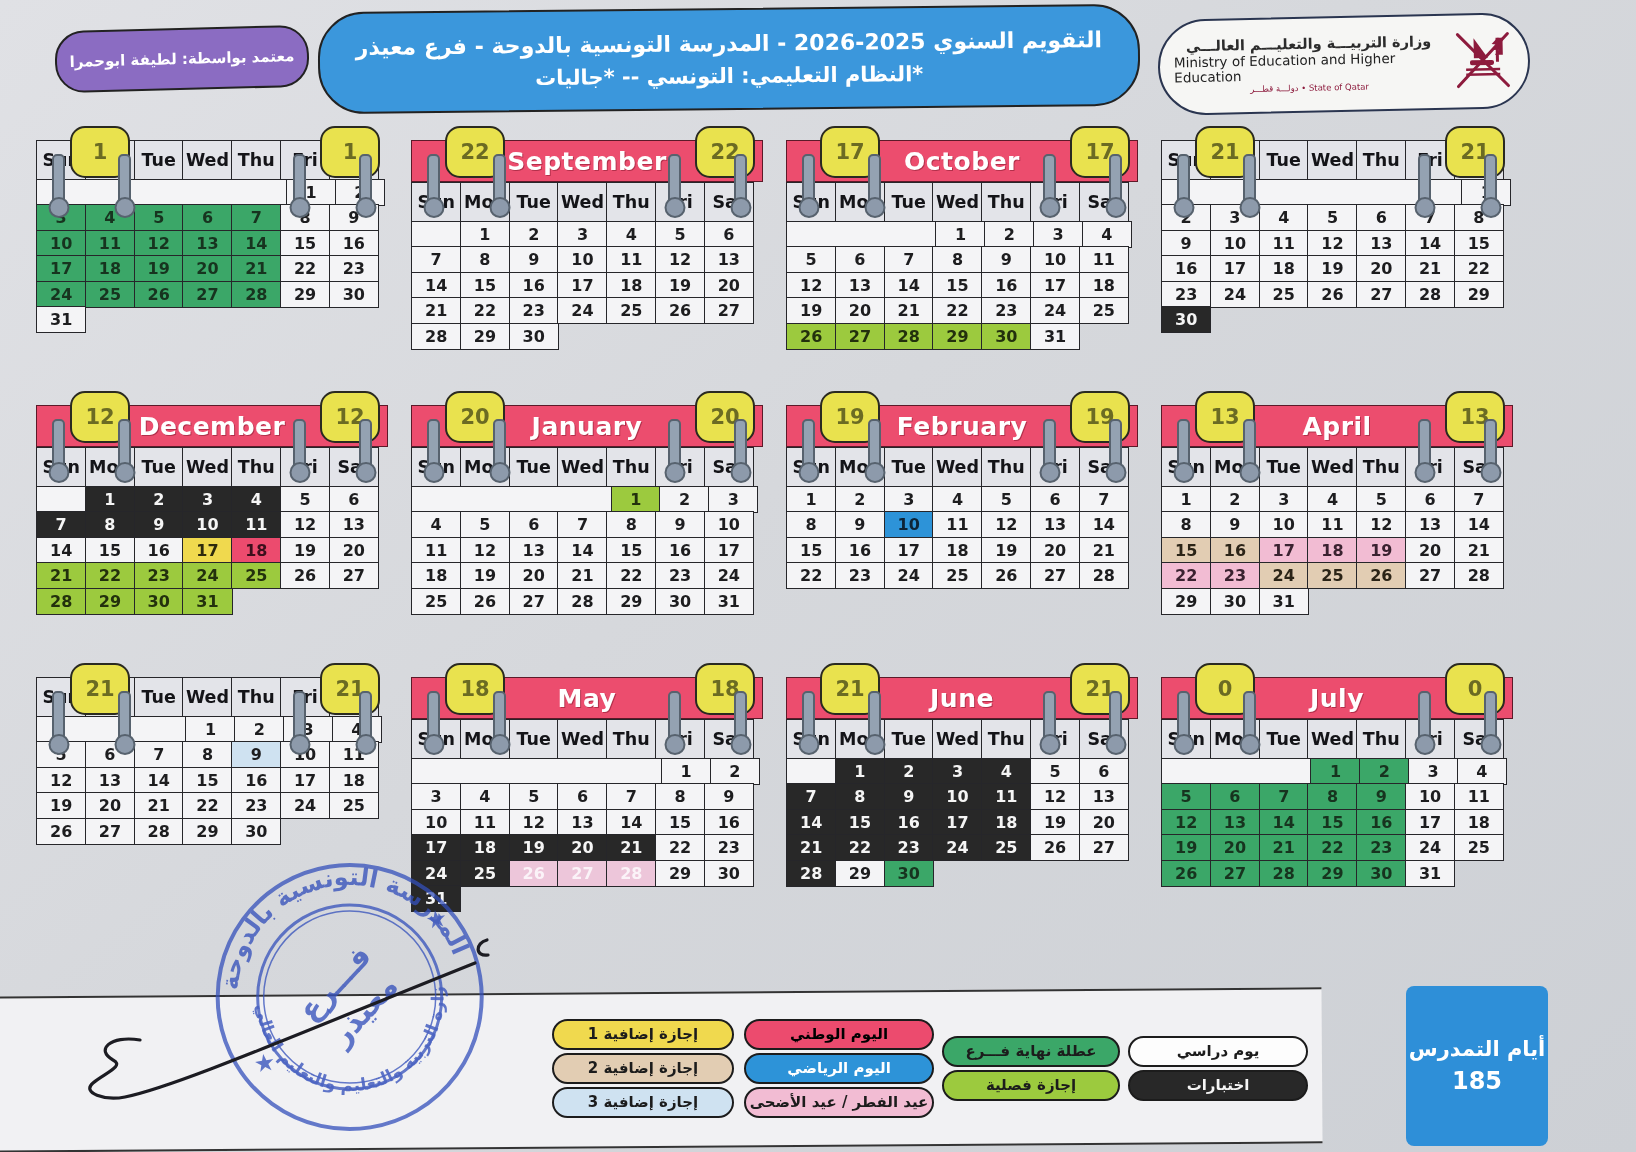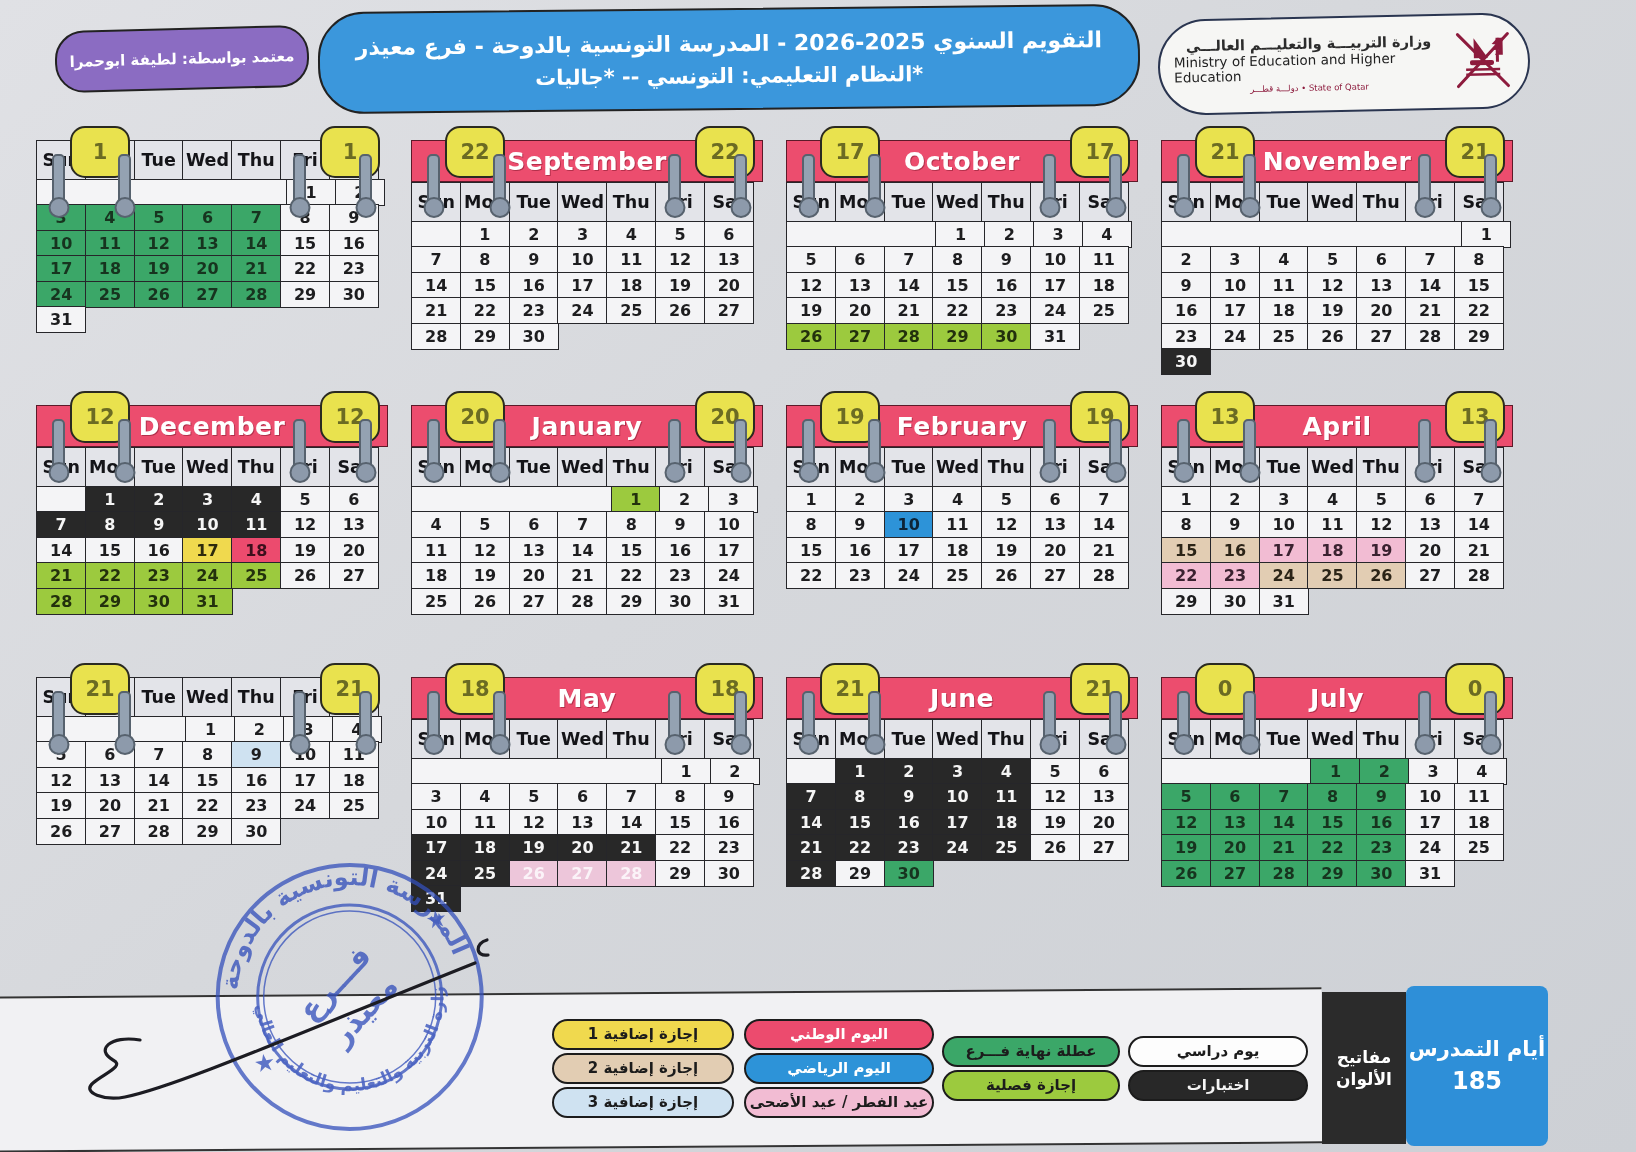--- a/index.html
+++ b/index.html
@@ -284,23 +284,20 @@
           <div class="cell" style="background: rgb(156, 202, 62); color: rgb(35, 49, 13);">26</div>
           <div class="cell" style="background: rgb(156, 202, 62); color: rgb(35, 49, 13);">27</div>
           <div class="cell" style="background: rgb(156, 202, 62); color: rgb(35, 49, 13);">28</div>
           <div class="cell" style="background: rgb(156, 202, 62); color: rgb(35, 49, 13);">29</div>
           <div class="cell" style="background: rgb(156, 202, 62); color: rgb(35, 49, 13);">30</div>
           <div class="cell" style="background: rgb(244, 244, 246); color: rgb(29, 29, 31);">31</div>
           <div class="cell trail" style="width: calc(14.2857%);"></div>
         </div>
       </div>
       <div class="month">
-        <div class="mh">
-          <span>November</span>
-        </div>
         <div class="badge bl">21</div>
         <div class="badge br">21</div>
         <div class="pin p1"></div>
         <div class="pin p2"></div>
         <div class="pin p3"></div>
         <div class="pin p4"></div>
         <div class="wdr">
           <div class="wd">Sun</div>
           <div class="wd">Mon</div>
           <div class="wd">Tue</div>
@@ -849,38 +846,34 @@
     </div>
 
   <div class="strip"></div>
   <div id="legend">
       <div class="lgroup" style="left: 552px; width: 182px; top: 992px;">
         <div class="pill" style="background: rgb(240, 217, 78); color: rgb(28, 28, 28);">إجازة إضافية 1</div>
         <div class="pill" style="background: rgb(226, 205, 179); color: rgb(28, 28, 28);">إجازة إضافية 2</div>
         <div class="pill" style="background: rgb(207, 226, 241); color: rgb(28, 28, 28);">إجازة إضافية 3</div>
       </div>
       <div class="lgroup" style="left: 744px; width: 190px; top: 992px;">
-        <div class="pill" style="background: rgb(236, 75, 110); color: #ffffff;">اليوم الوطني</div>
+        <div class="pill" style="background: rgb(236, 75, 110); color: #000000;">اليوم الوطني</div>
         <div class="pill" style="background: rgb(45, 147, 216); color: rgb(255, 255, 255);">اليوم الرياضي</div>
         <div class="pill" style="background: rgb(242, 188, 211); color: rgb(28, 28, 28);">عيد الفطر / عيد الأضحى</div>
       </div>
       <div class="lgroup" style="left: 942px; width: 178px; top: 992px;">
         <div class="pill" style="background: rgb(59, 167, 104); color: rgb(28, 28, 28);">عطلة نهاية فـــرع</div>
         <div class="pill" style="background: rgb(156, 202, 62); color: rgb(28, 28, 28);">إجازة فصلية</div>
       </div>
       <div class="lgroup" style="left: 1128px; width: 180px; top: 992px;">
         <div class="pill" style="background: rgb(253, 253, 253); color: rgb(28, 28, 28);">يوم دراسي</div>
         <div class="pill" style="background: rgb(40, 40, 40); color: rgb(245, 245, 245);">اختبارات</div>
       </div>
     </div>
 
-  <div class="keysbox">
-    <span>مفاتيح</span>
-    <span>الألوان</span>
-  </div>
   <div class="daysbox">
     <span class="a">أيام التمدرس</span>
     <span class="b">185</span>
   </div>
 
   <div id="stamp">
     <svg width="290" height="290" viewBox="0 0 290 290">
       <defs>
         <path id="arcT" d="M145,145 m-112,0 a112,112 0 1,1 224,0"></path>
         <path id="arcB" d="M145,145 m-94,0 a94,94 0 1,0 188,0"></path>

